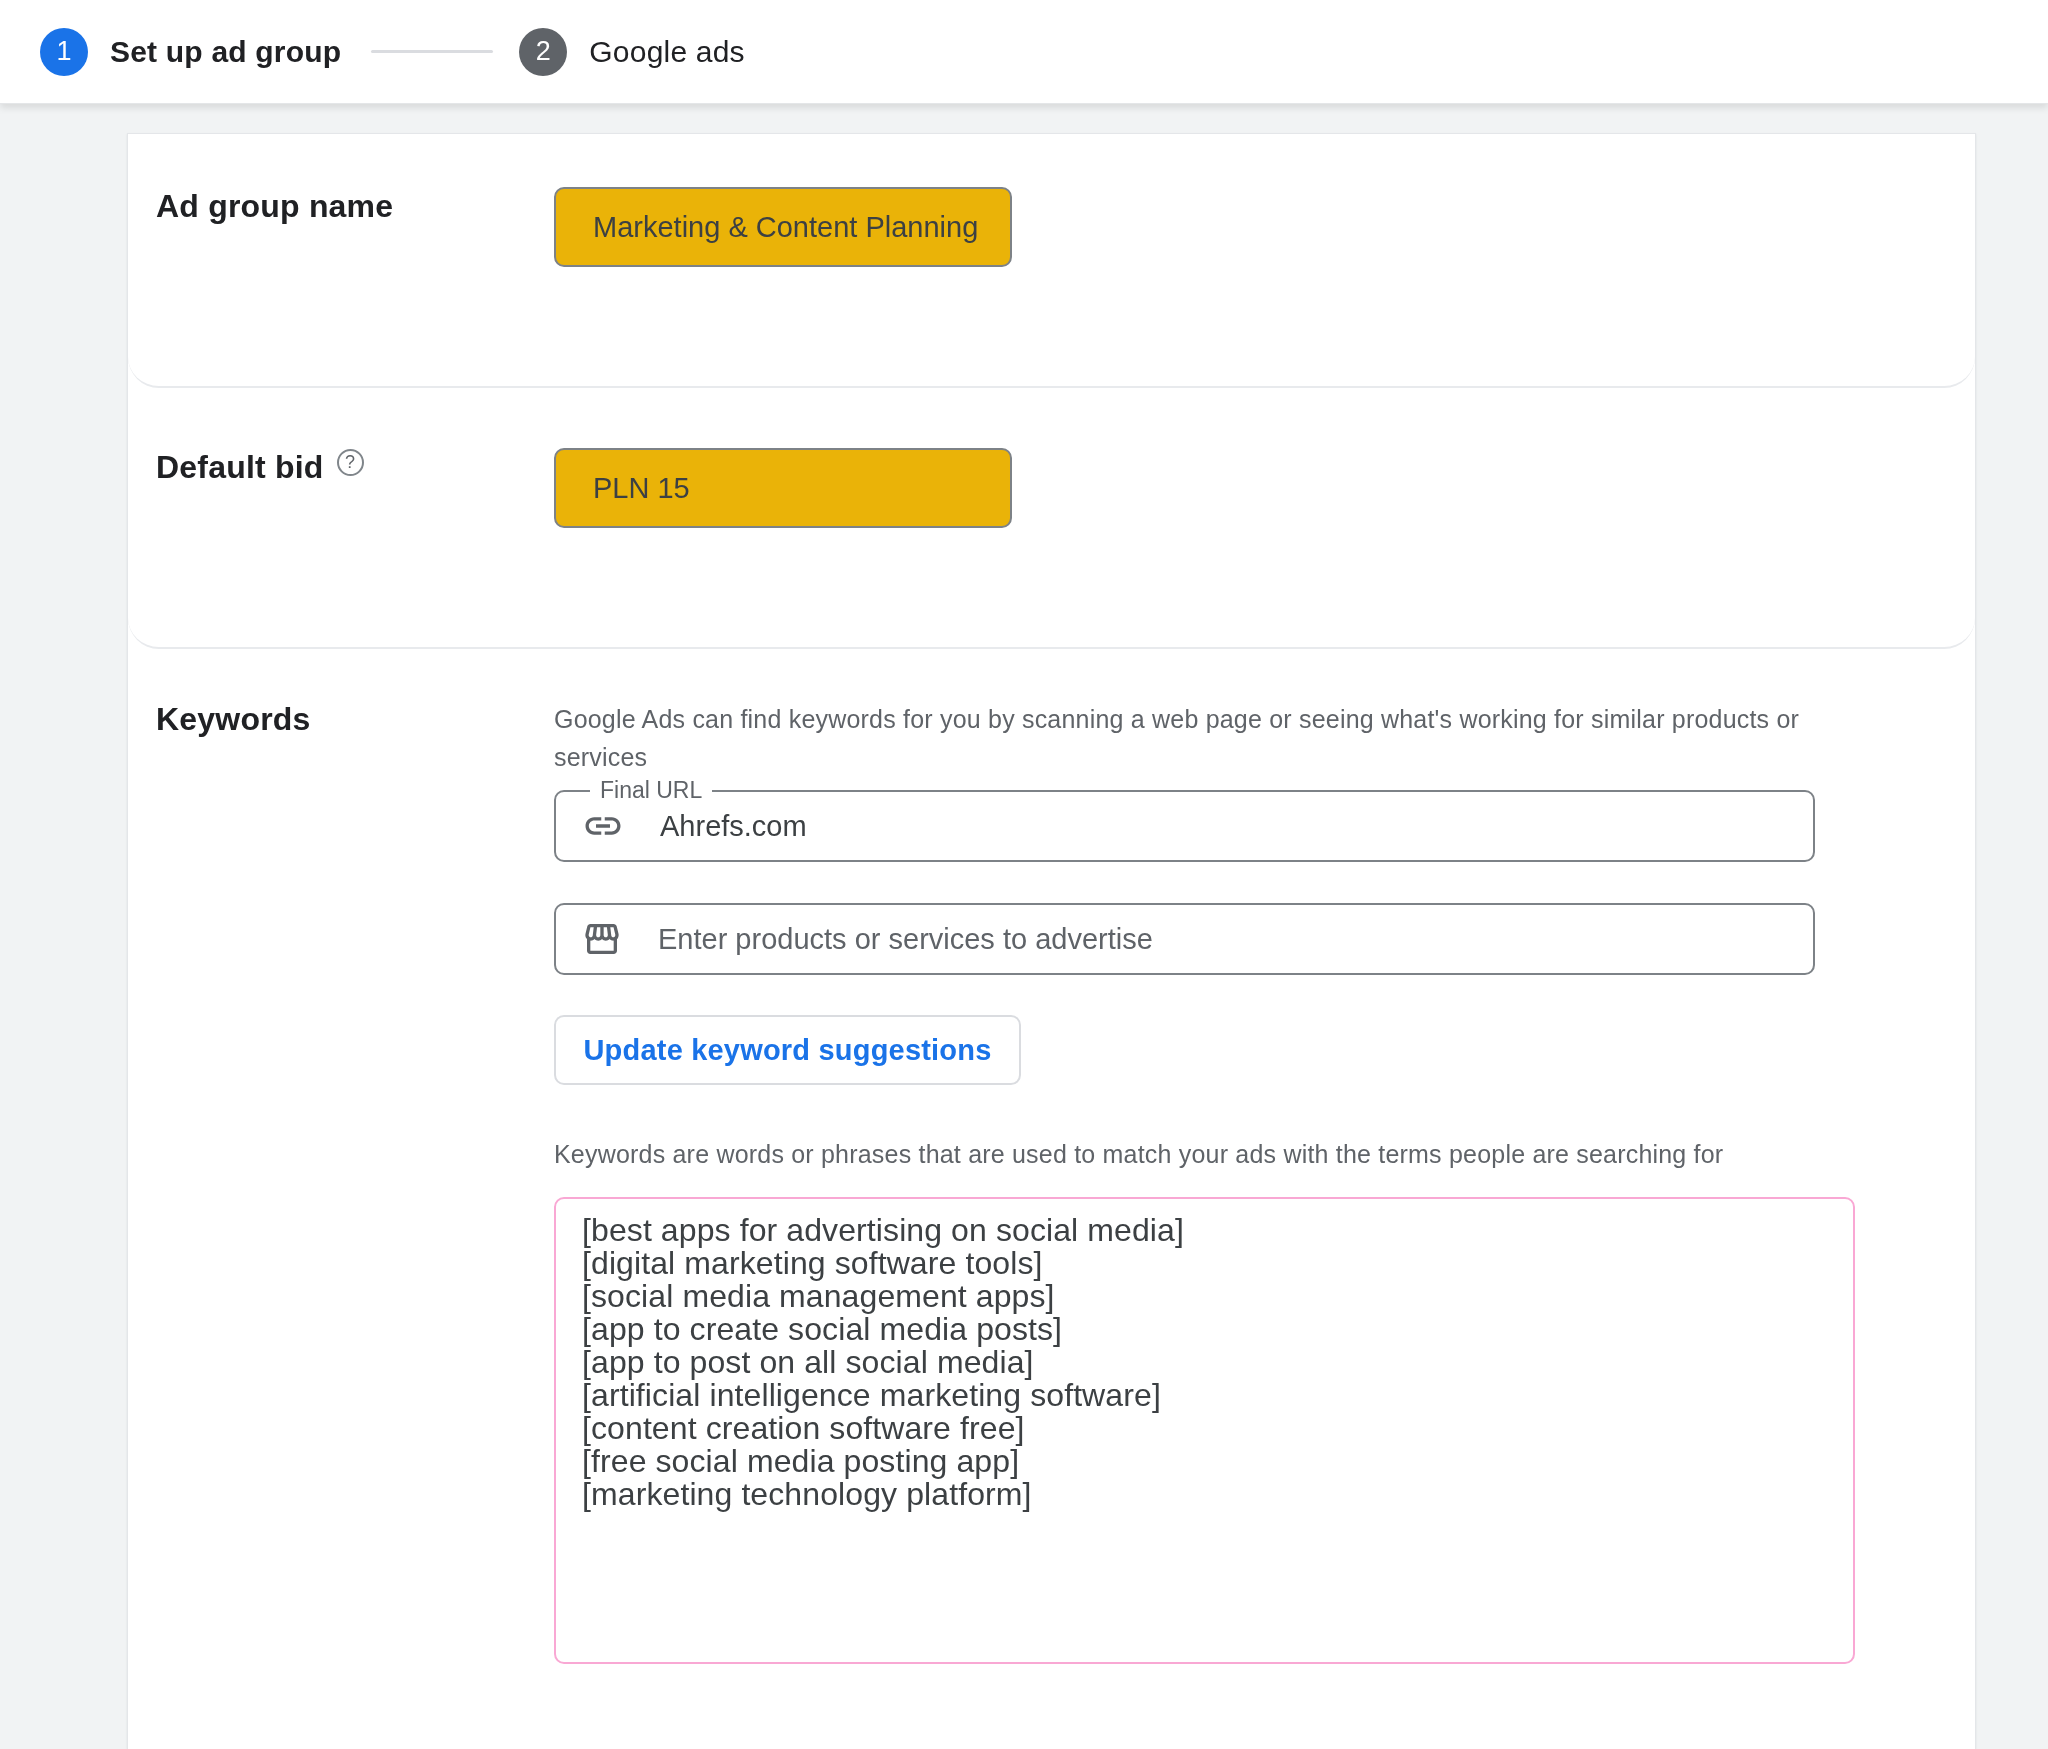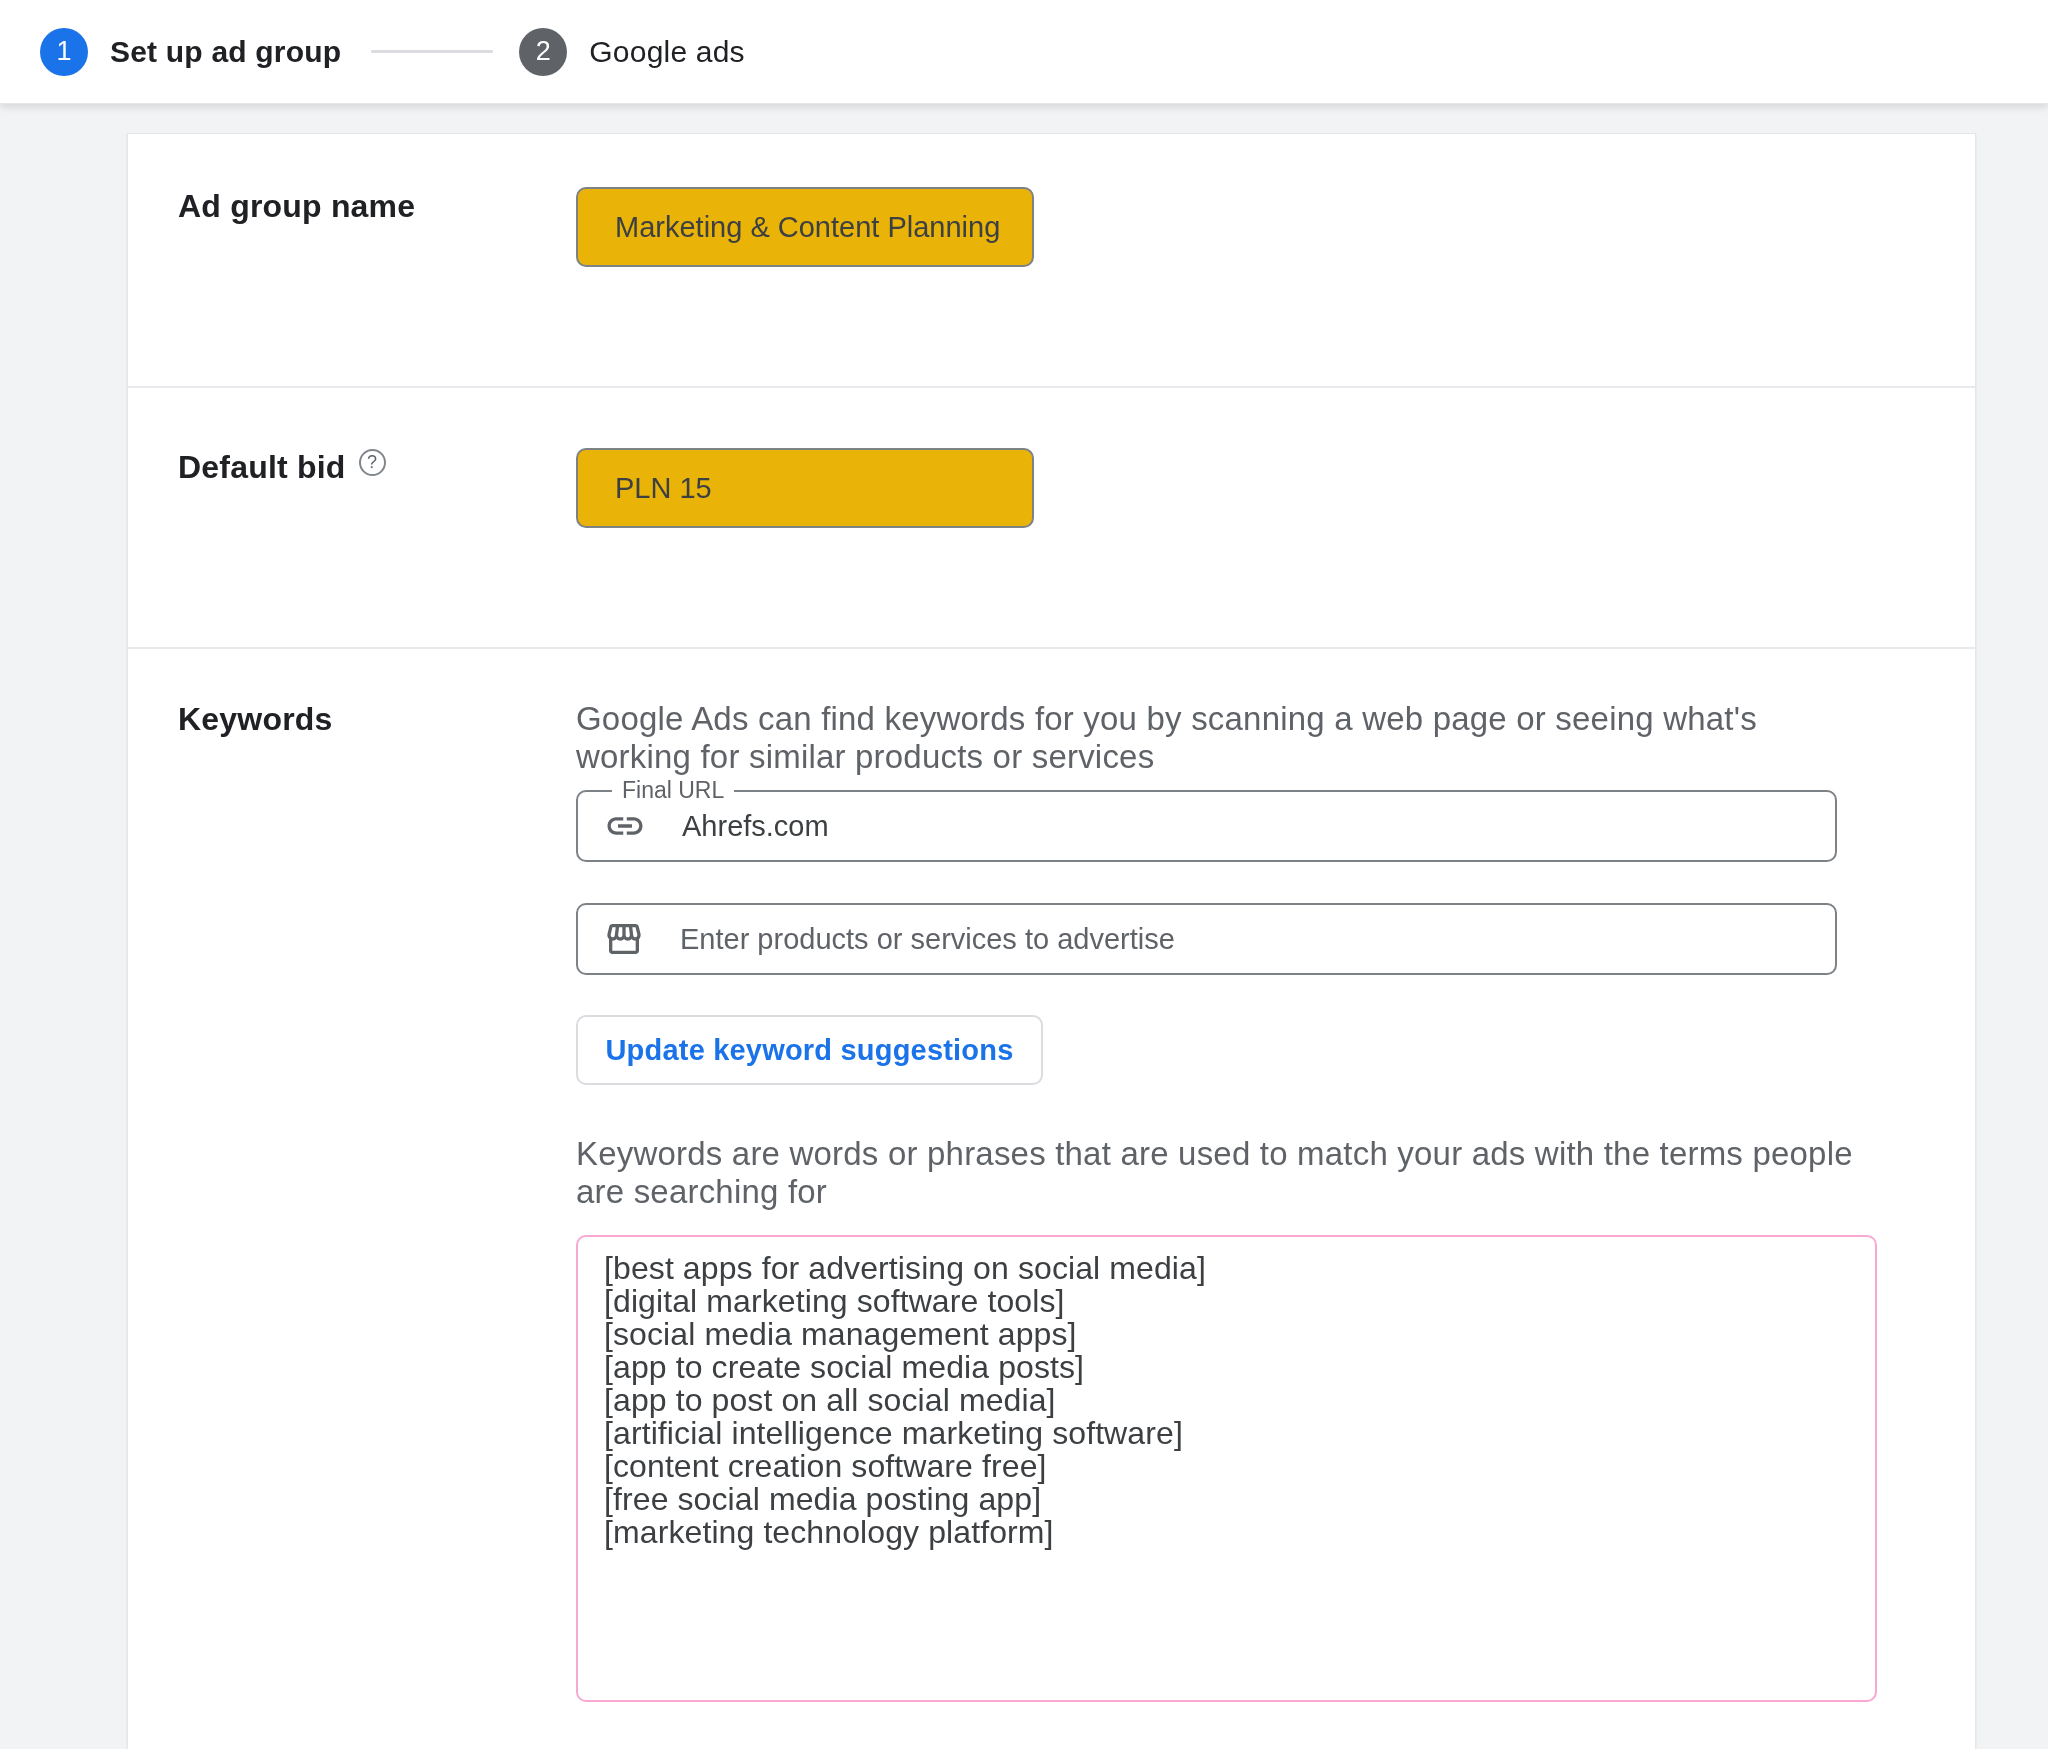--- a/index.html
+++ b/index.html
@@ -41,21 +41,21 @@
 
   
   .card {
     position:absolute; left:127px; top:133px;
     width:1849px; height:1616px;
     background:#ffffff;
     border:1px solid #e4e6e9;
     border-bottom:none;
     box-shadow:0 1px 2px rgba(60,64,67,0.10);
   }
-  .section { display:flex; padding-left:50px; }
+  .section { display:flex; padding-left:28px;border-radius:31px; }
   .section-1 { height:254px; padding-top:53px; border-bottom:2px solid #e8eaed; }
   .section-2 { height:261px; padding-top:60px; border-bottom:2px solid #e8eaed; }
   .section-3 { padding-top:51px; }
 
   .label-col { width:398px; flex:none; display:flex; align-items:flex-start; }
   .section-label { font-size:32px; font-weight:600; color:#202124; line-height:38px; letter-spacing:0.2px; }
   .field-col { flex:1; padding-right:90px; }
 
   
   .help-icon {
@@ -69,21 +69,21 @@
 
   
   .text-input {
     width:458px; height:80px;
     border:2px solid #7d8287; border-radius:10px;
     font-family:inherit; font-size:29px; color:#3c4043;
     padding:0 0 0 37px; background:#eab308; outline:none;
   }
 
   
-  .desc { font-size:33px; line-height:38px; color:#5f6368; max-width:1280px; letter-spacing:0.2px; }
+  .desc { font-size:25px; line-height:38px; color:#5f6368; max-width:1280px; letter-spacing:0.2px; }
 
   
   .icon-field {
     width:1261px; height:72px;
     border:2px solid #7d8287; border-radius:10px;
     display:flex; align-items:center;
     background:#fff; position:relative;
   }
   .icon-field .field-icon { margin-left:26px; flex:none; display:flex; }
   .float-label {

